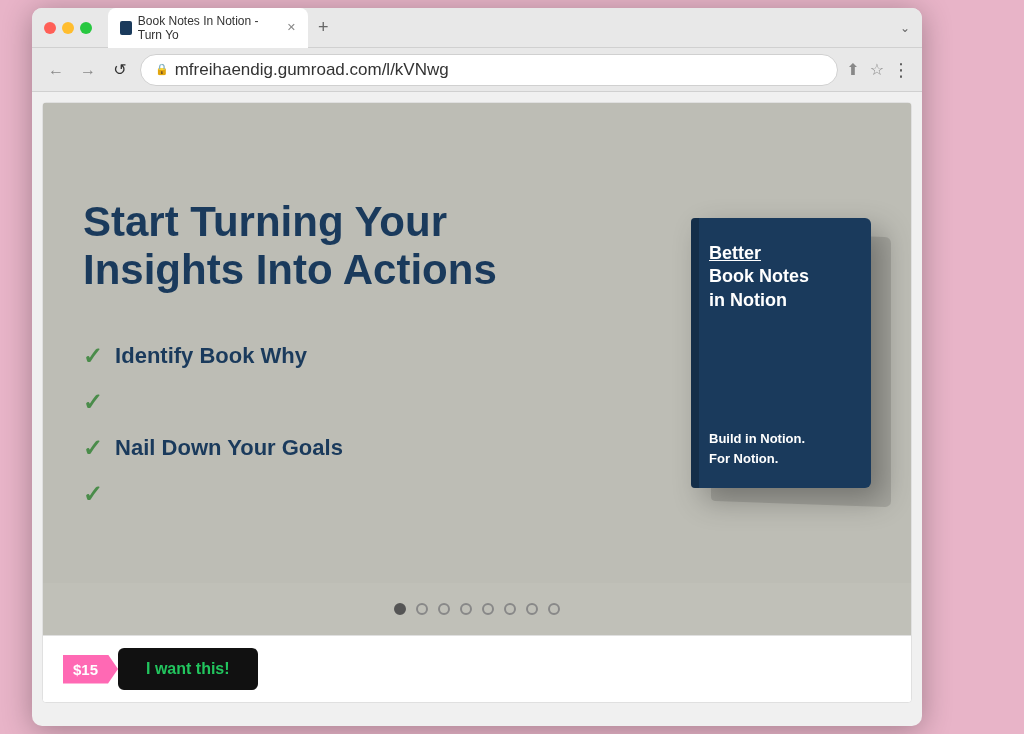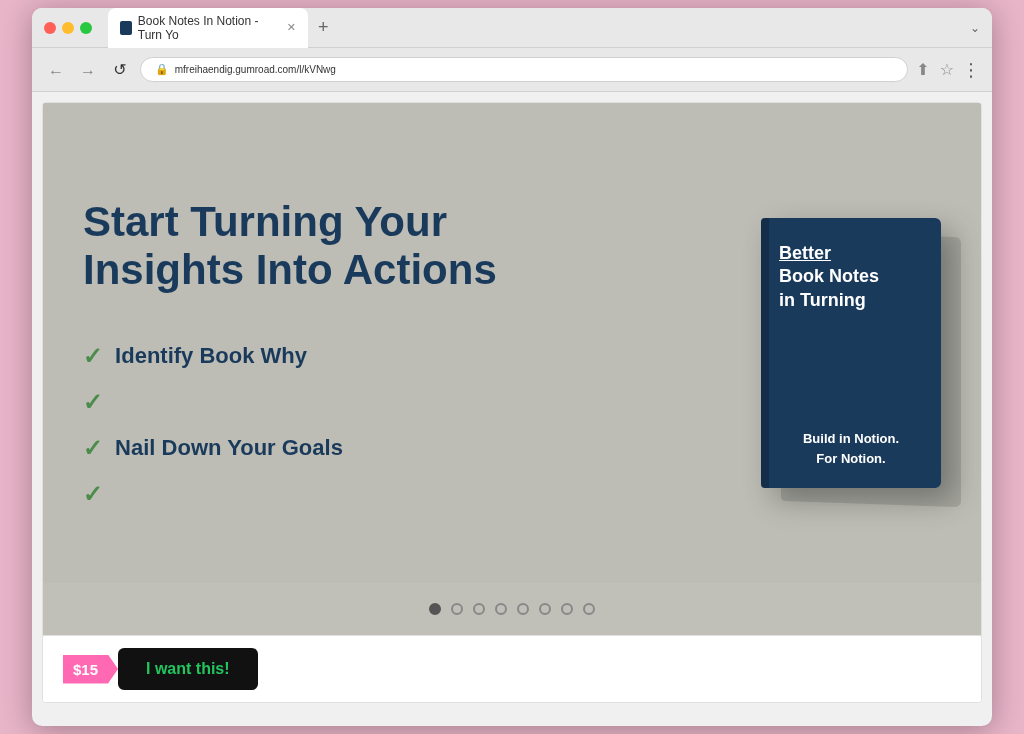--- a/index.html
+++ b/index.html
@@ -7,21 +7,21 @@
     body {
       width: 1024px;
       height: 734px;
       background: #e8b4c8;
       font-family: -apple-system, BlinkMacSystemFont, 'Segoe UI', sans-serif;
       overflow: hidden;
     }
 
     
     .browser-window {
-      width: 960px;
+      width: 890px;
       margin: 0 auto;
       margin-top: 0;
       background: #f0f0f0;
       border-radius: 10px;
       box-shadow: 0 4px 30px rgba(0,0,0,0.3);
       overflow: hidden;
       position: absolute;
       left: 32px;
       top: 8px;
       bottom: 8px;
@@ -138,21 +138,21 @@
       align-items: center;
       gap: 6px;
     }
 
     .lock-icon {
       color: #888;
       font-size: 11px;
     }
 
     .address-text {
-      font-size: 10px;
+      font-size: 17px;
       color: #333;
     }
 
     .address-actions {
       display: flex;
       gap: 10px;
       color: #888;
       font-size: 16px;
     }
 
@@ -278,21 +278,21 @@
       line-height: 1.3;
     }
 
     .book-title-top .better {
       text-decoration: underline;
     }
 
     .book-bottom-text {
       color: #fff;
       font-size: 13px;
-      text-align: center;
+      text-align: left;
       font-weight: 600;
       line-height: 1.5;
     }
 
     
     .carousel-dots {
       display: flex;
       justify-content: center;
       gap: 10px;
       padding: 20px 0;
@@ -407,21 +407,21 @@
           </li>
         </ul>
       </div>
 
       <div class="hero-right">
         <div class="book-cover">
           <div class="book-shadow"></div>
           <div class="book-title-top">
             <span class="better">Better</span><br>
             <span>Book Notes</span><br>
-            <span>in Turning</span>
+            <span>in Notion</span>
           </div>
           <div class="book-bottom-text">
             <span>Build in Notion.</span><br>
             <span>For Notion.</span>
           </div>
         </div>
       </div>
     </div>
 
     <div class="carousel-dots">

